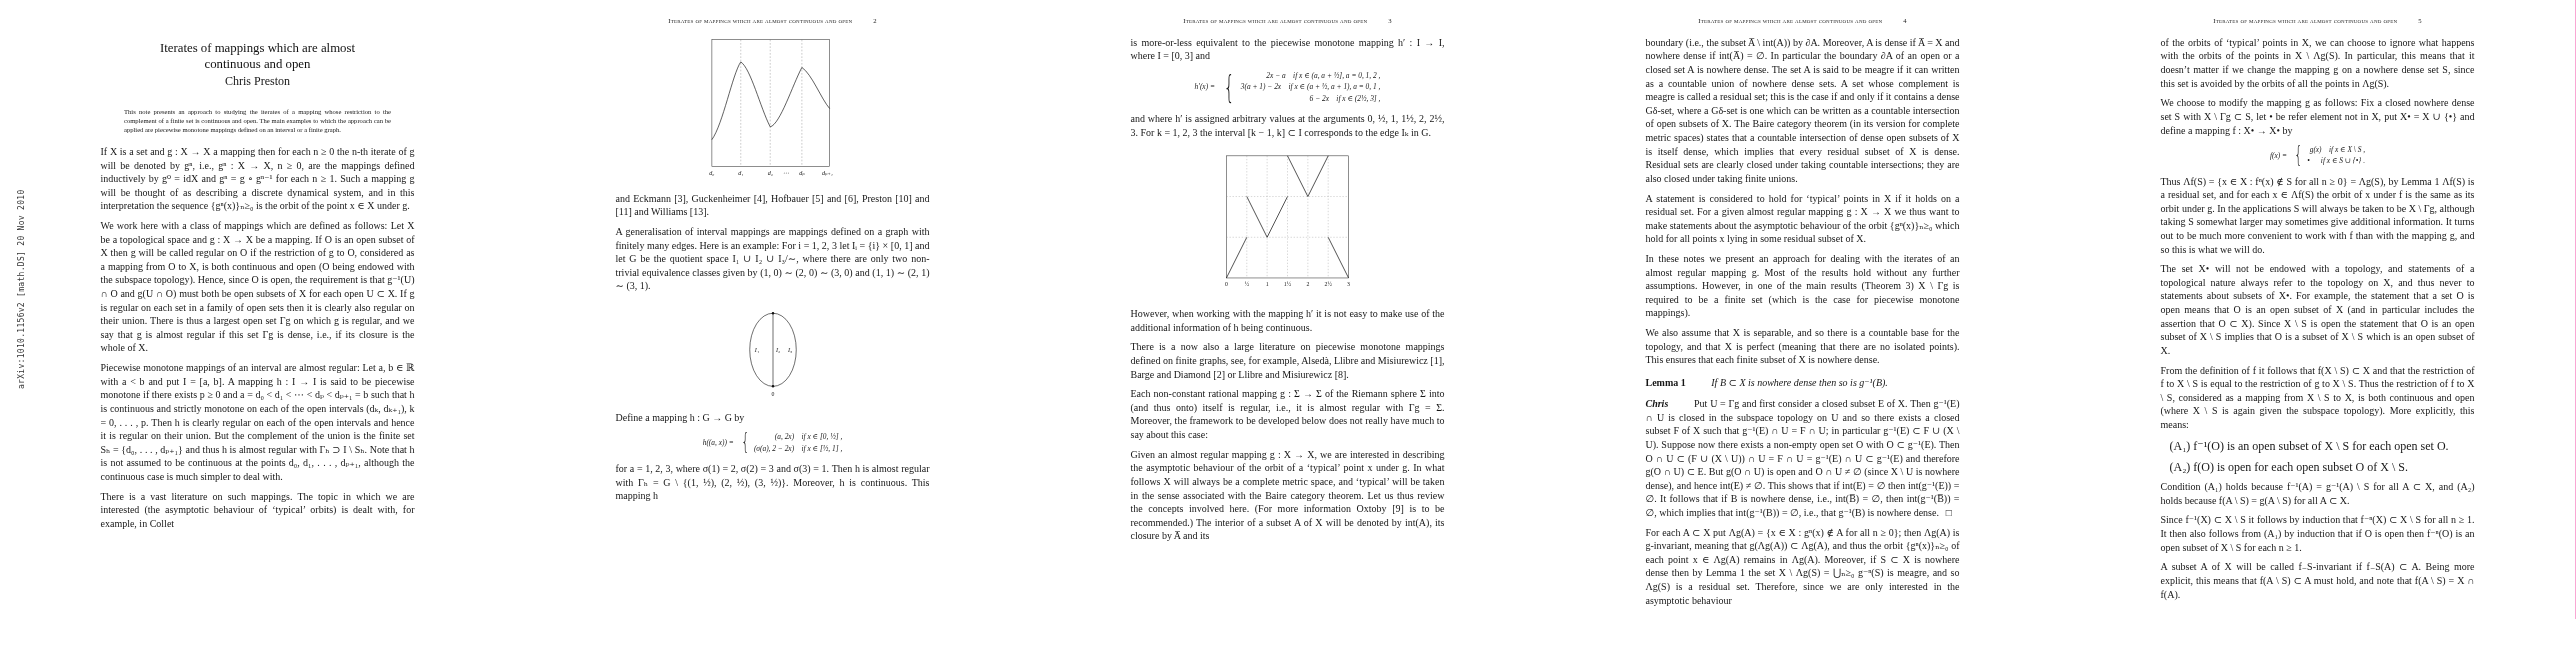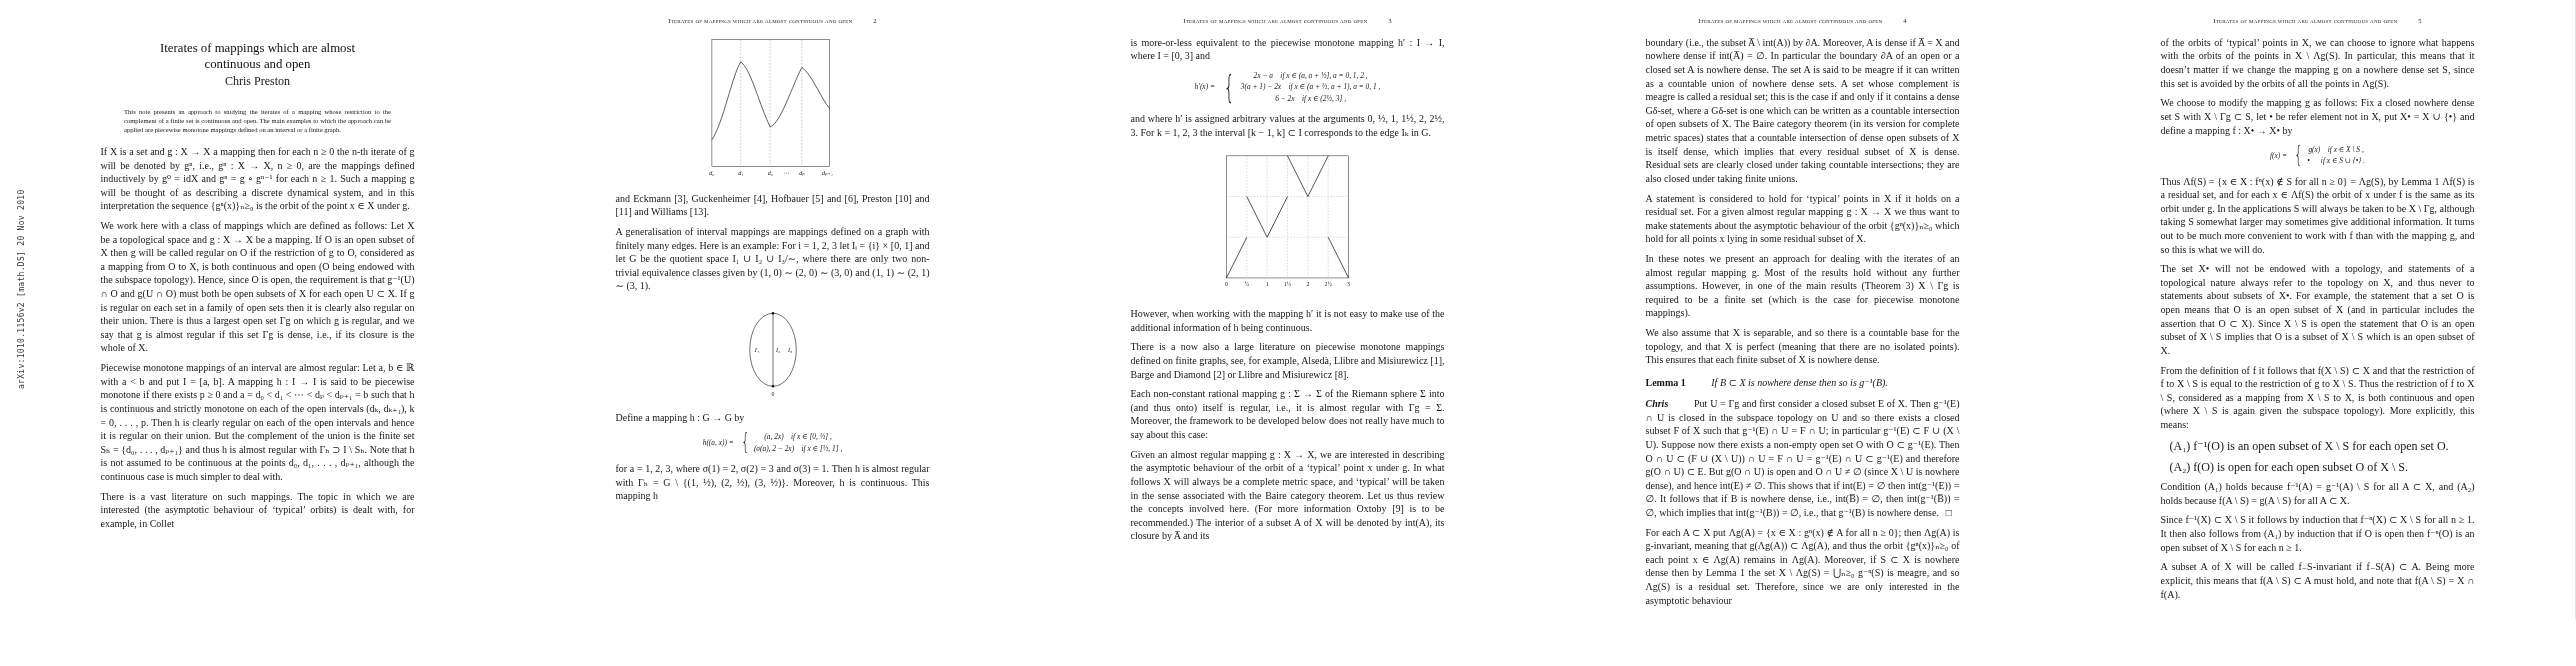--- a/index.html
+++ b/index.html
@@ -1,36 +1,36 @@
 <!DOCTYPE html>
 <html style="font-size:9px"><head>
 <meta charset="utf-8">
 <style>
   html,body{margin:0;padding:0;background:#ffffff;}
   body{font-family:"Liberation Serif","DejaVu Serif",serif;color:#161616;}
-  .board{display:flex;width:2576px;height:619px;background:#e5e5e5;}
+  .board{display:flex;width:2576px;height:619px;background:#f9a8d4;}
   .sheet{width:515px;height:667px;flex:0 0 515px;position:relative;background:#fff;overflow:hidden;}
   .col{width:314px;margin:0 auto;position:relative;}
   .pagehead{margin-top:16.7px;text-align:center;font-variant:small-caps;font-size:6.7px;letter-spacing:0.2px;color:#222;}
   .pagehead .pn{margin-left:19px;}
   .para{font-size:10px;line-height:1.36;text-align:justify;margin:0 0 6.1px 0;}
   .mt{margin-top:12.2px;}
   .title{ text-align:center;font-size:12.8px;line-height:1.28;margin-top:40px;color:#111;}
   .author{text-align:center;font-size:12px;margin-top:1px;}
   .abstract{width:267px;margin:18px auto 11px auto;font-size:6.6px;line-height:1.38;text-align:justify;}
   .arxiv{position:absolute;left:16.7px;top:389px;transform:rotate(-90deg);transform-origin:0 0;
          font-family:"DejaVu Sans Mono",monospace;font-size:8px;letter-spacing:0.3px;color:#333;white-space:nowrap;}
   .figwrap{text-align:center;margin:11px 0 9px 0;}
   .eq{display:flex;justify-content:center;align-items:center;margin:6.7px 0 7.8px 0;font-size:7.4px;}
   .eq .lhs{margin-right:4.4px;font-style:italic;}
   .brace{display:inline-block;font-family:"DejaVu Sans",sans-serif;font-weight:100;line-height:1;
          transform:scaleX(.55);margin-right:1.1px;color:#161616;}
   .b2{font-size:23px;}
   .b3{font-size:32px;}
-  .cases{text-align:center;}
+  .cases{text-align:right;}
   .cases div{line-height:1.55;font-style:italic;}
   .lemma-line{margin:9px 0 7.8px 0;}
   .bold{font-weight:bold;margin-right:23px;}
   .ital{font-style:italic;}
   .qed{margin-left:4.4px;}
   .cond{font-size:12px;line-height:1.36;margin:0 0 5px 9px;text-align:left;}
   svg text{font-family:"Liberation Serif","DejaVu Serif",serif;fill:#161616;}
   .axlab{font-size:11px;font-style:italic;}
   .ticklab{font-size:10.5px;}
 </style>

